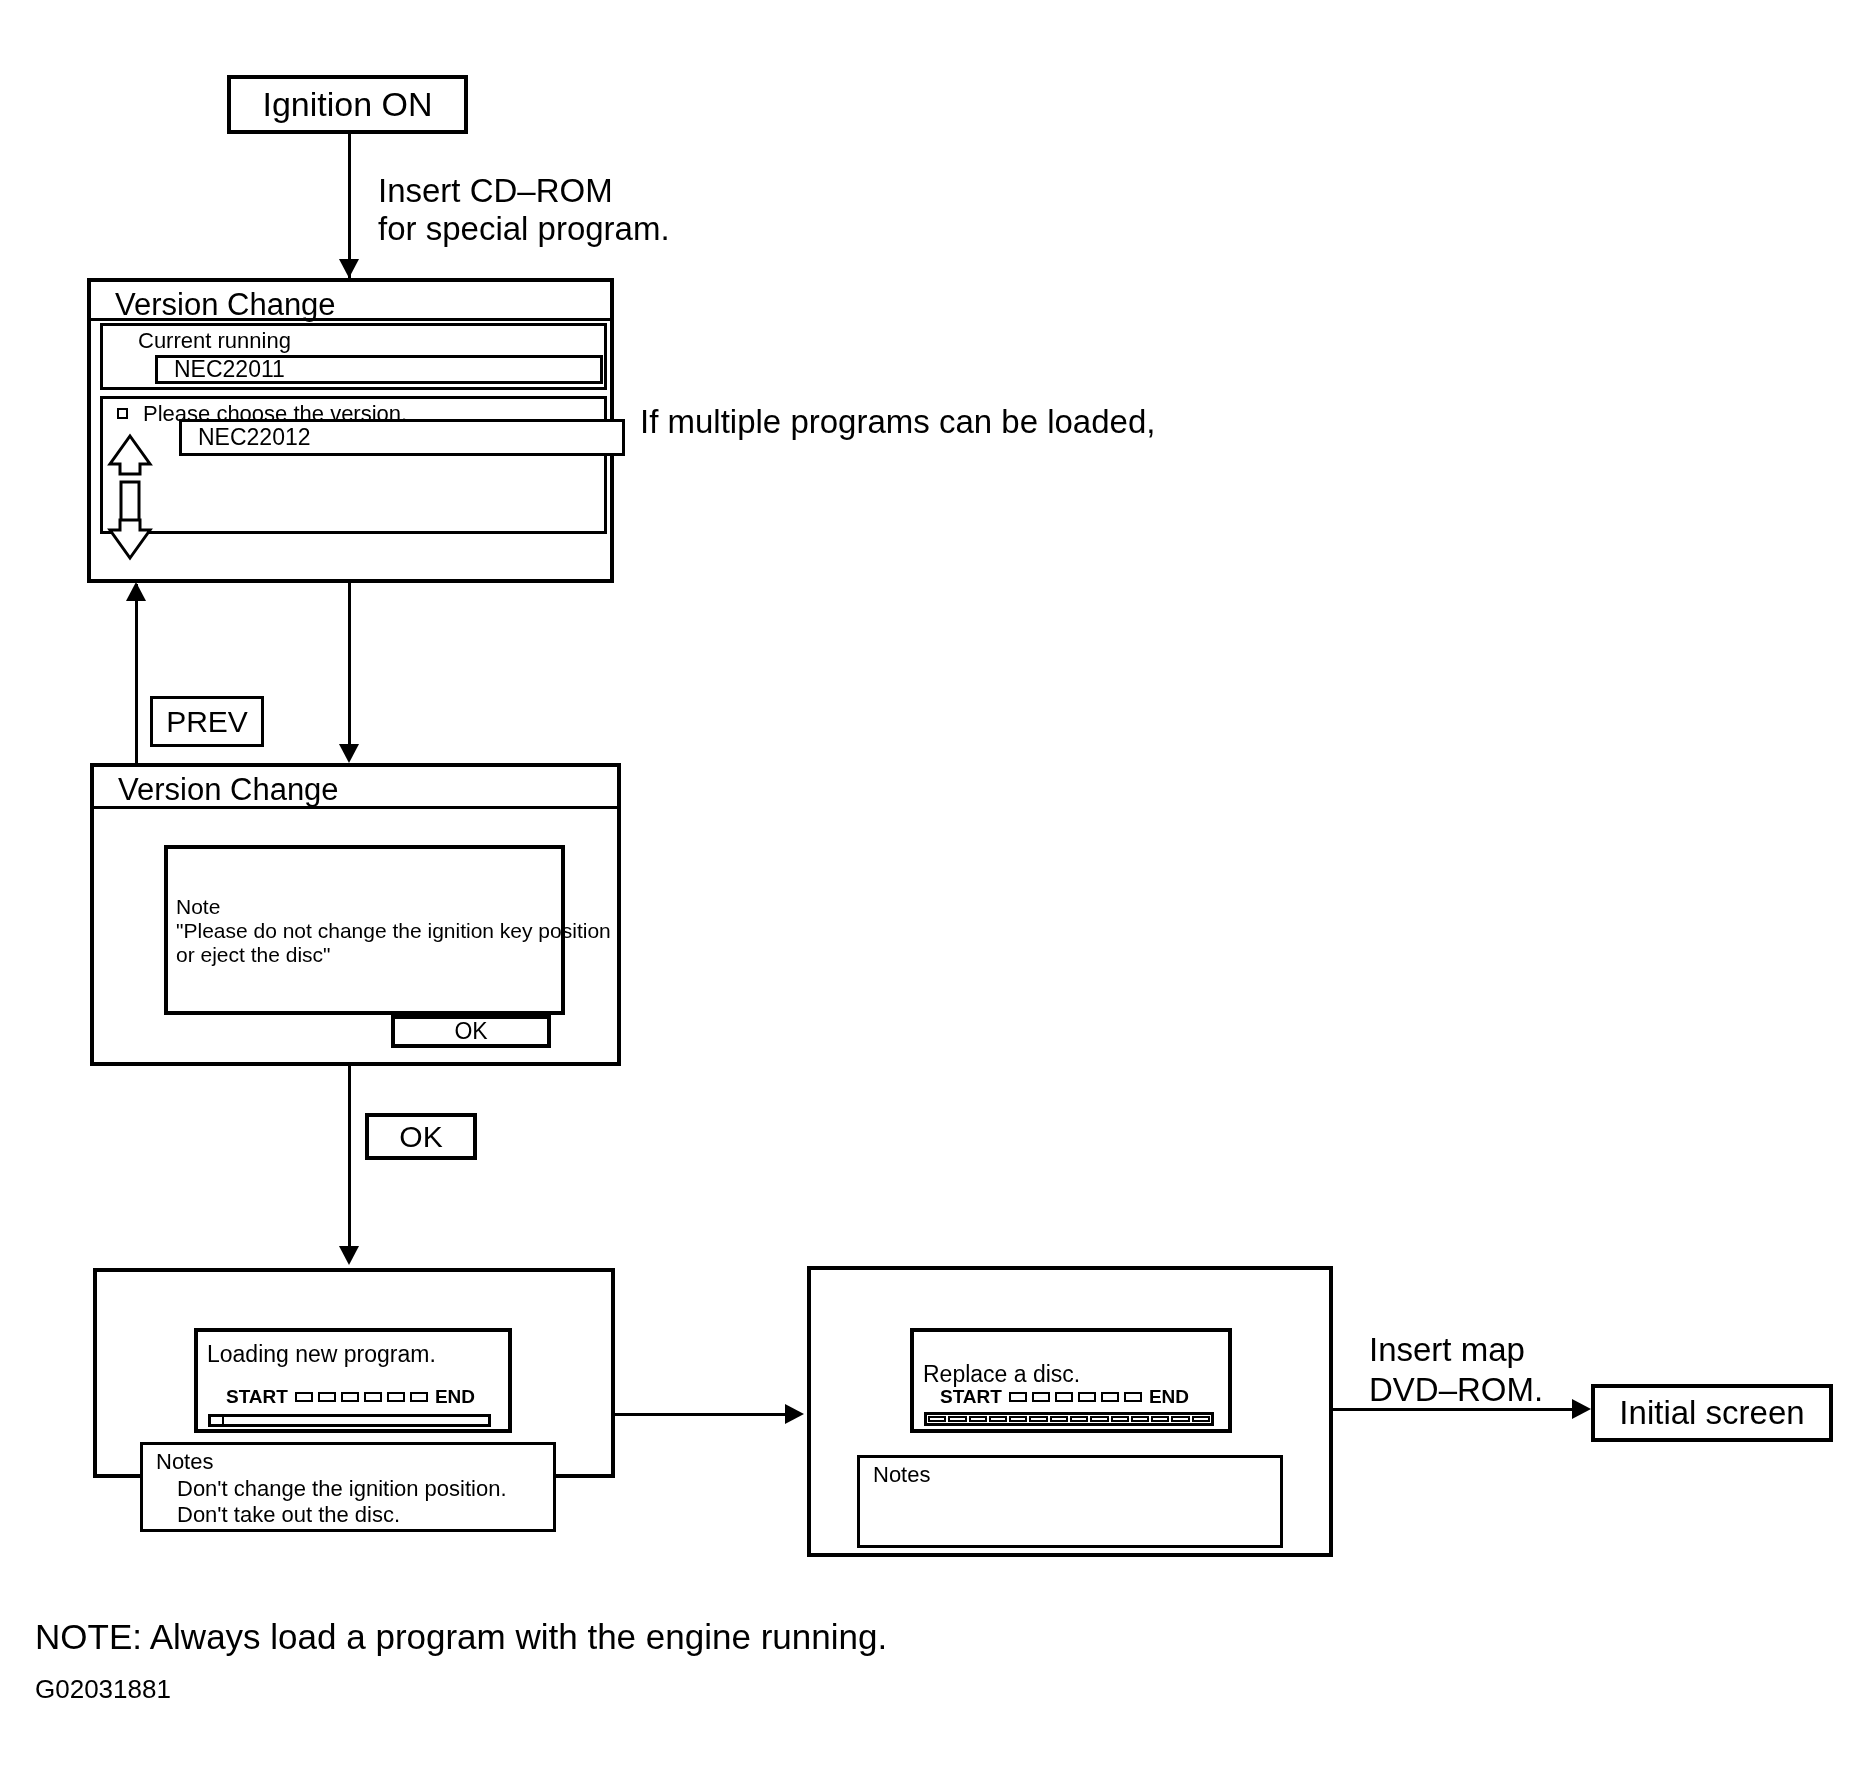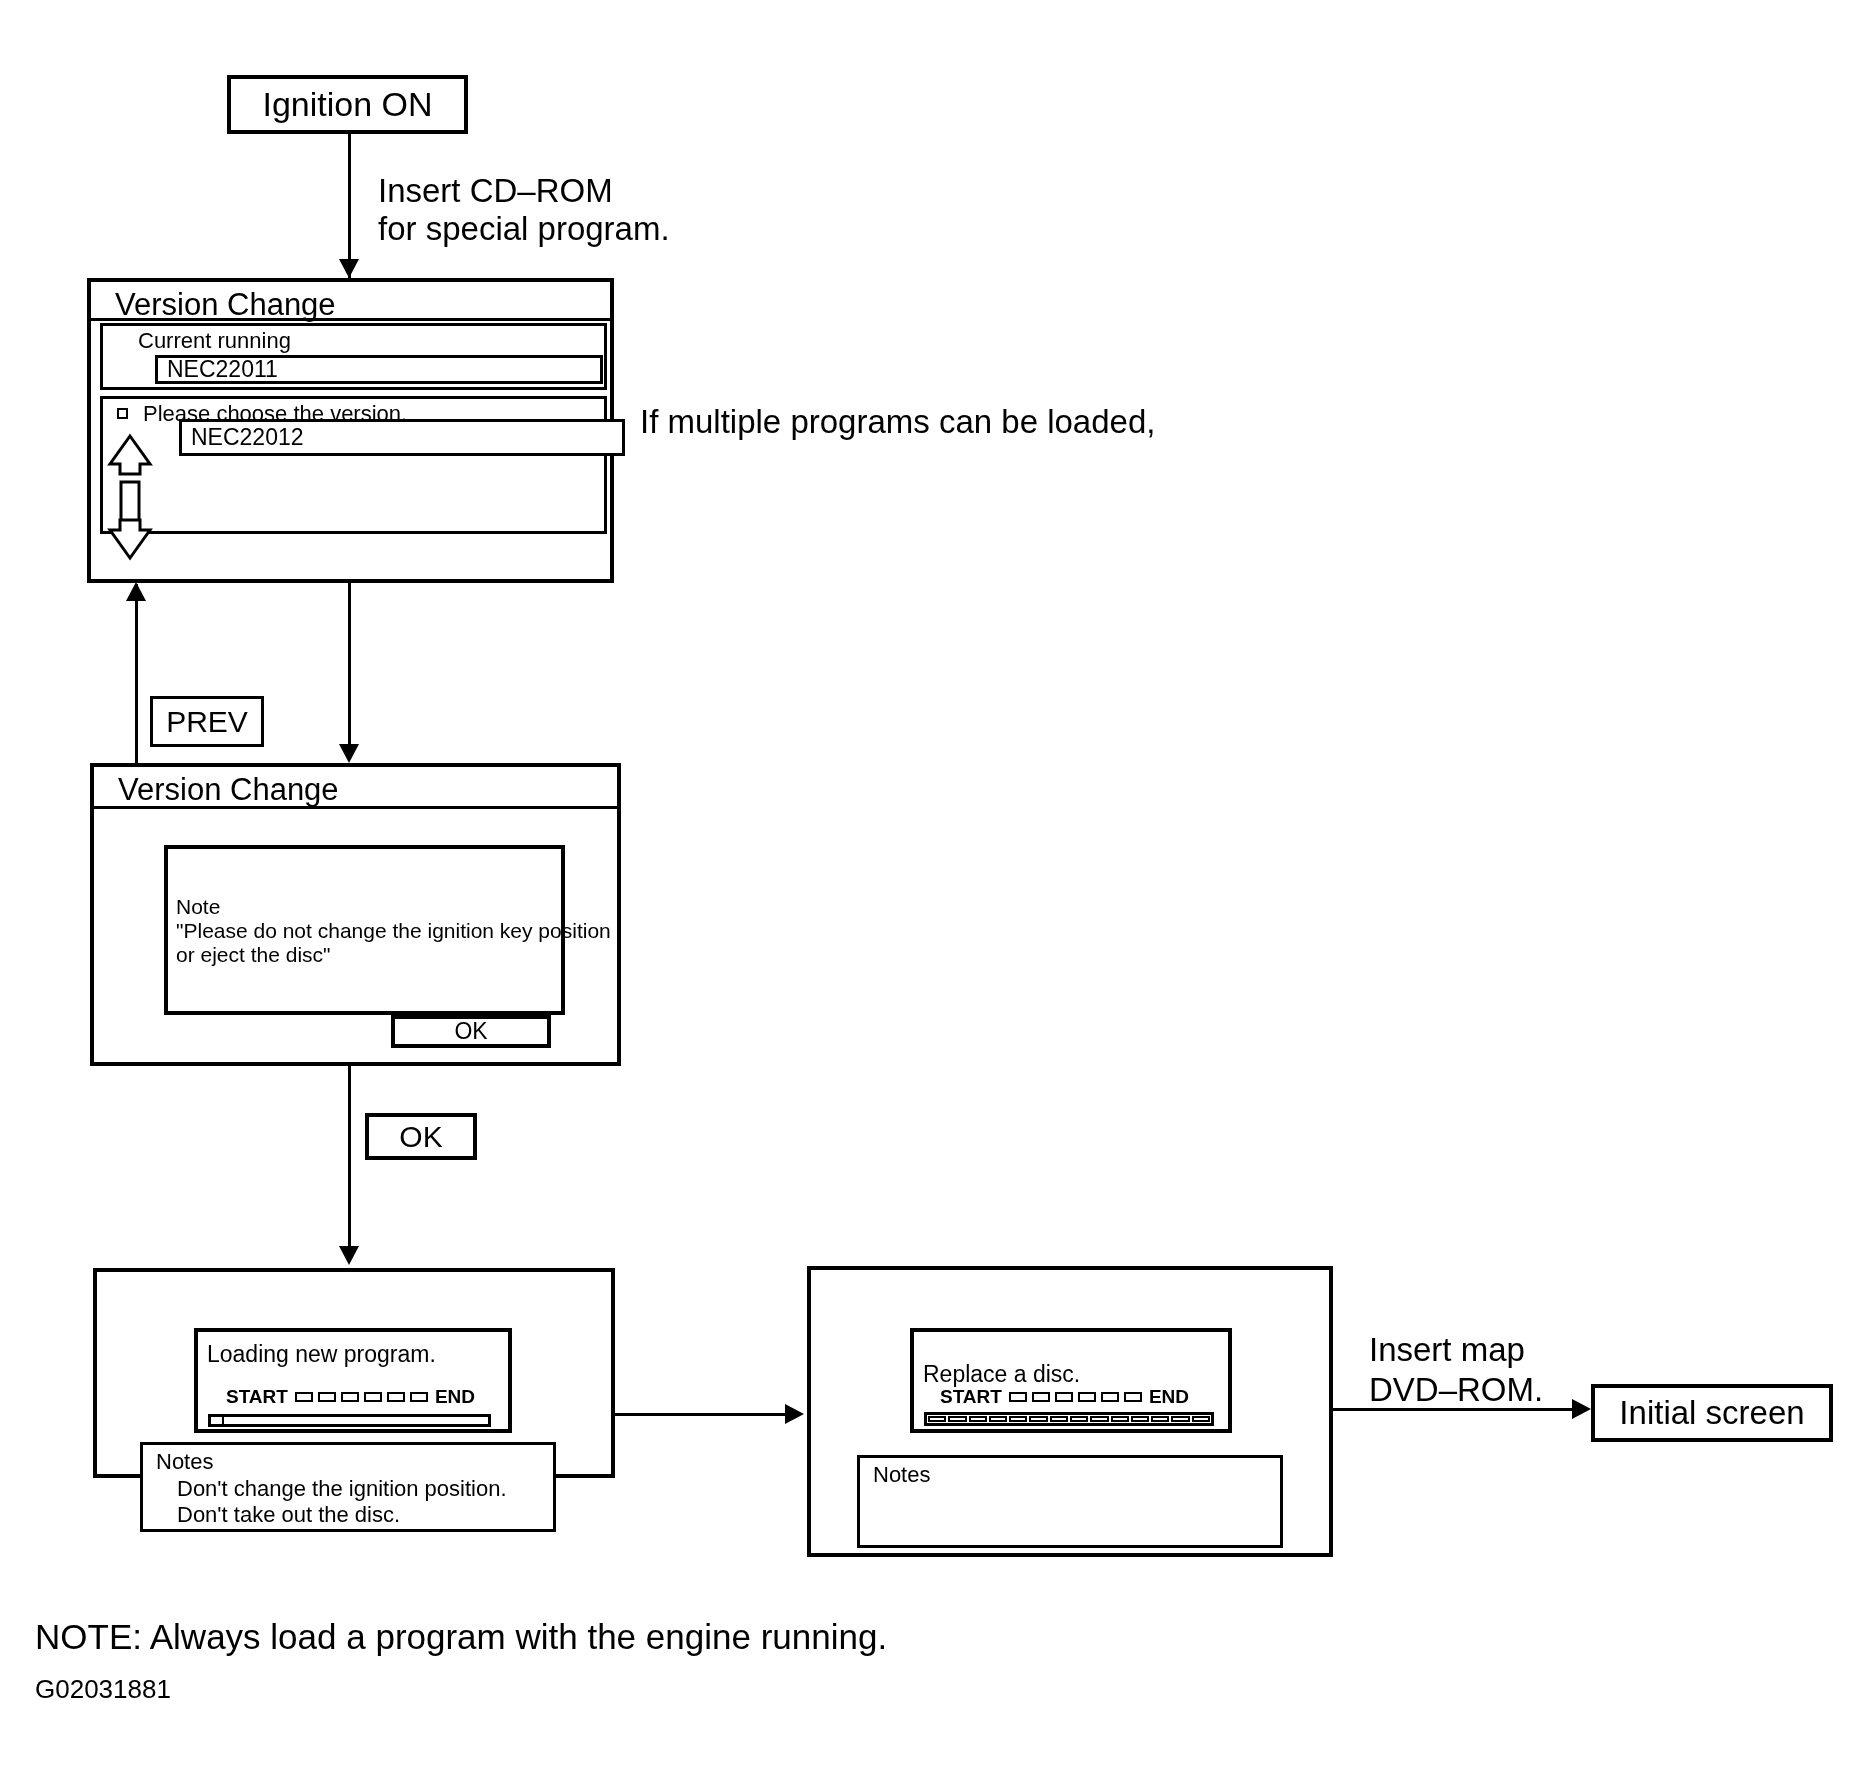--- a/index.html
+++ b/index.html
@@ -14,21 +14,21 @@
   .vline { position:absolute; width:3px; background:#000; }
   .hline { position:absolute; height:3px; background:#000; }
   .ah-down  { position:absolute; width:0; height:0; border-left:10px solid transparent; border-right:10px solid transparent; border-top:19px solid #000; }
   .ah-up    { position:absolute; width:0; height:0; border-left:10px solid transparent; border-right:10px solid transparent; border-bottom:19px solid #000; }
   .ah-right { position:absolute; width:0; height:0; border-top:10px solid transparent; border-bottom:10px solid transparent; border-left:19px solid #000; }
   .lbl { position:absolute; font-size:33px; line-height:40px; white-space:nowrap; }
   .screen-title { position:absolute; left:24px; top:5px; font-size:31px; white-space:nowrap; }
   .sep { position:absolute; left:0; right:0; height:3px; background:#000; }
   .small { font-size:22px; line-height:24px; white-space:nowrap; }
   .field { position:absolute; border:3px solid #000; box-sizing:border-box; display:flex; align-items:center; background:#fff; }
-  .field span { font-size:23px; padding-left:9px; white-space:nowrap; }
+  .field span { font-size:23px; padding-left:16px; white-space:nowrap; }
   .startend { position:absolute; display:flex; align-items:center; gap:7px; height:18px; }
   .startend .cap { font-size:19px; font-weight:bold; letter-spacing:0px; }
   .segrow { display:flex; gap:5px; align-items:center; }
   .seg { width:18px; height:10px; border:2px solid #000; box-sizing:border-box; background:#fff; }
   .pbar { position:absolute; border:3px solid #000; box-sizing:border-box; background:#fff; }
   .pbar-cells { display:flex; gap:2px; height:100%; padding:1px; box-sizing:border-box; }
   .pbar-cells .cell { flex:1; border:2px solid #000; box-sizing:border-box; background:#fff; }
   .bullet { position:absolute; width:11px; height:11px; border:2px solid #000; box-sizing:border-box; background:#fff; }
   .notebox-text { font-size:21px; line-height:24px; white-space:nowrap; }
 </style>

